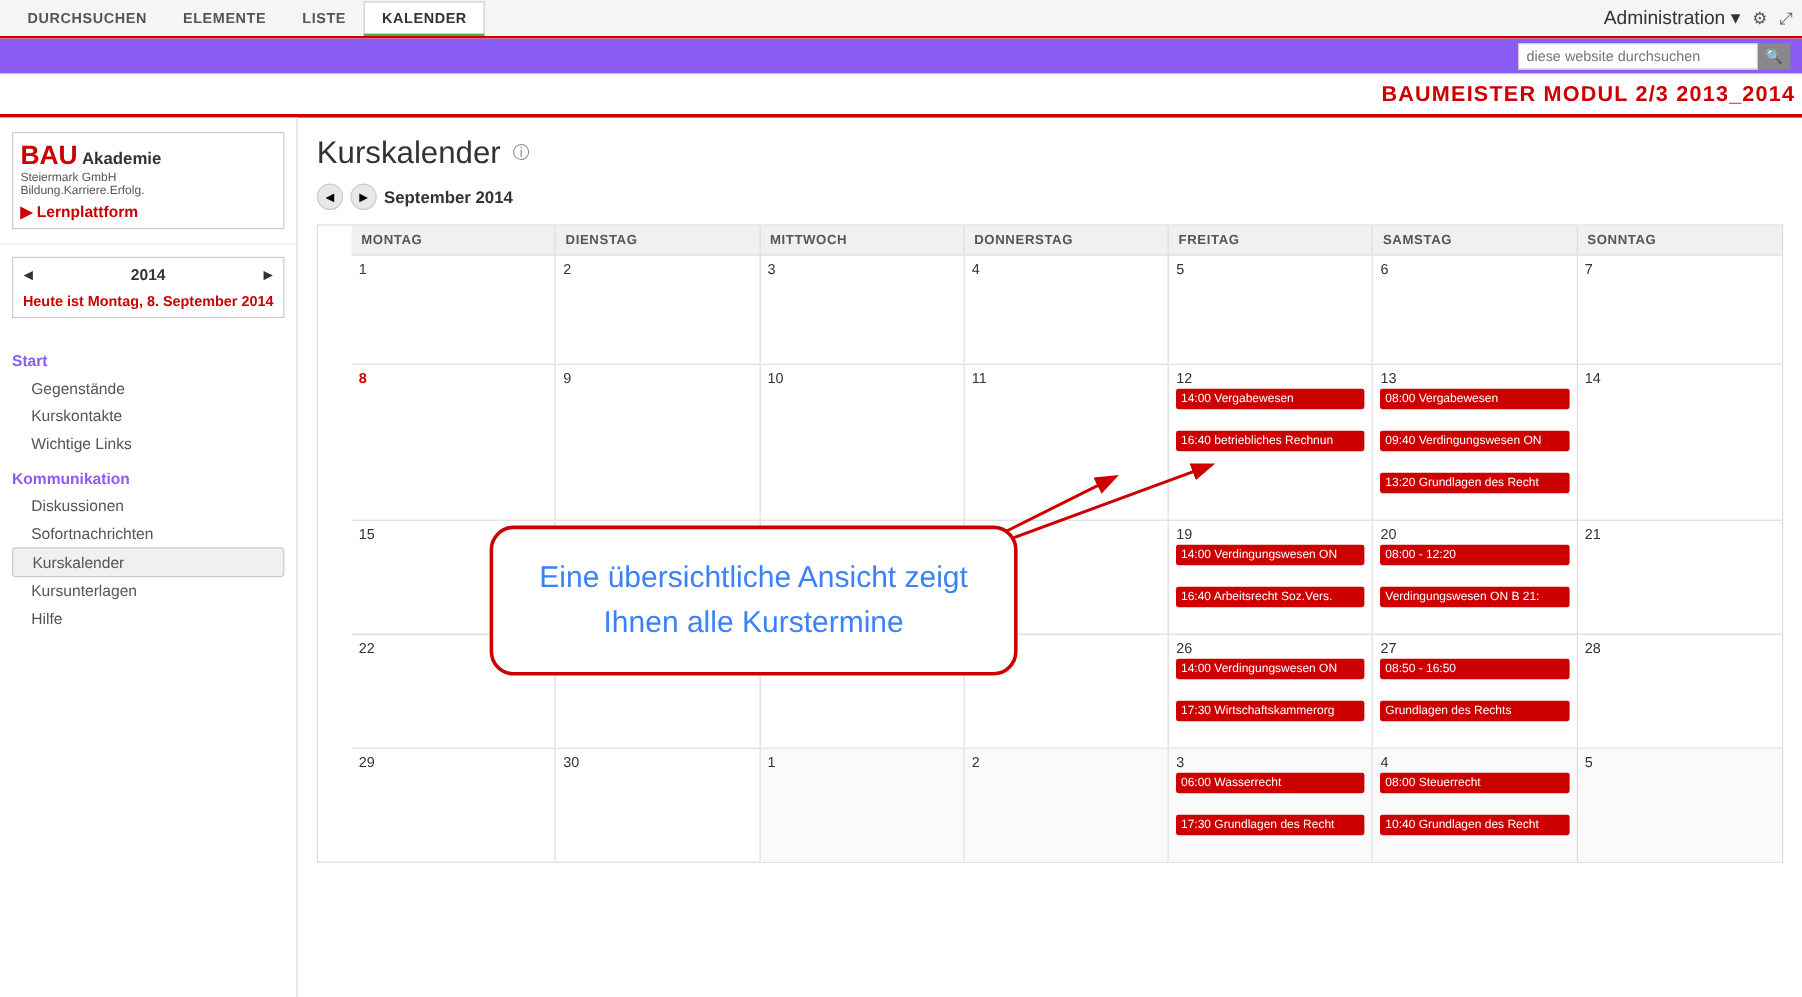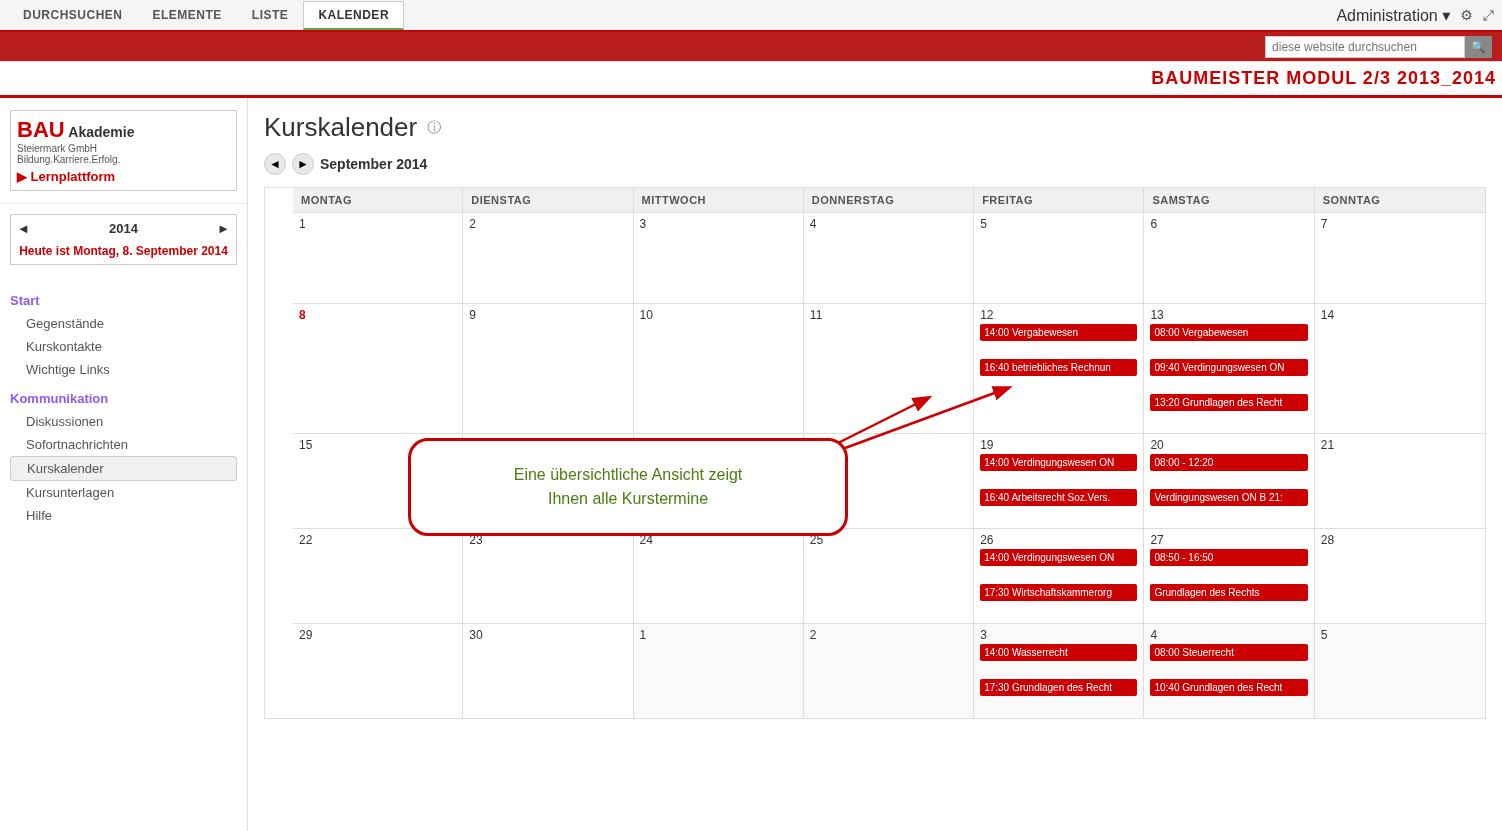--- a/index.html
+++ b/index.html
@@ -49,21 +49,21 @@
       margin-left: 17px;
     }
     .gear-icon, .expand-icon {
       font-size: 14px;
       cursor: pointer;
       color: #555;
     }
     .search-bar-top {
       display: flex;
       align-items: center;
-      background: #b91c1c;
+      background: #8b5cf6;
       border-bottom: 1px solid #ddd;
       justify-content: flex-end;
       padding: 4px 10px;
       height: 30px;
     }
     .search-bar-top input {
       border: 1px solid #ccc;
       padding: 2px 6px;
       font-size: 12px;
       width: 200px;
@@ -534,21 +534,21 @@
               <div class="cal-day-num">30</div>
             </div>
             <div class="cal-cell other-month">
               <div class="cal-day-num">1</div>
             </div>
             <div class="cal-cell other-month">
               <div class="cal-day-num">2</div>
             </div>
             <div class="cal-cell other-month">
               <div class="cal-day-num">3</div>
-              <div class="cal-event">14:00 Wasserrecht</div>
+              <div class="cal-event">06:00 Wasserrecht</div>
               <div class="cal-event">17:30 Grundlagen des Recht</div>
             </div>
             <div class="cal-cell other-month">
               <div class="cal-day-num">4</div>
               <div class="cal-event">08:00 Steuerrecht</div>
               <div class="cal-event">10:40 Grundlagen des Recht</div>
             </div>
             <div class="cal-cell other-month">
               <div class="cal-day-num">5</div>
             </div>
@@ -562,20 +562,20 @@
         <line x1="540" y1="370" x2="680" y2="300" stroke="#cc0000" stroke-width="2.5" marker-end="url(#arrowhead)"></line>
 
         <line x1="570" y1="360" x2="760" y2="290" stroke="#cc0000" stroke-width="2.5" marker-end="url(#arrowhead)"></line>
         <defs>
           <marker id="arrowhead" markerWidth="8" markerHeight="8" refX="6" refY="3" orient="auto">
             <path d="M0,0 L0,6 L8,3 z" fill="#cc0000"></path>
           </marker>
         </defs>
       </svg>
 
-      <div style="position:absolute; left:160px; top:340px; background:#fff; border:3px solid #cc0000; border-radius:20px; padding:22px 36px; font-size:16px; color:#4d7c0f; text-align:center; width:440px; line-height:1.5;">
+      <div style="position:absolute; left:160px; top:340px; background:#fff; border:3px solid #cc0000; border-radius:20px; padding:22px 36px; font-size:25px; color:#3b82f6; text-align:center; width:440px; line-height:1.5;">
         <div>Eine übersichtliche Ansicht zeigt</div>
         <div>Ihnen alle Kurstermine</div>
       </div>
     </div>
 
   </div>
 </div>
 
 </body></html>

